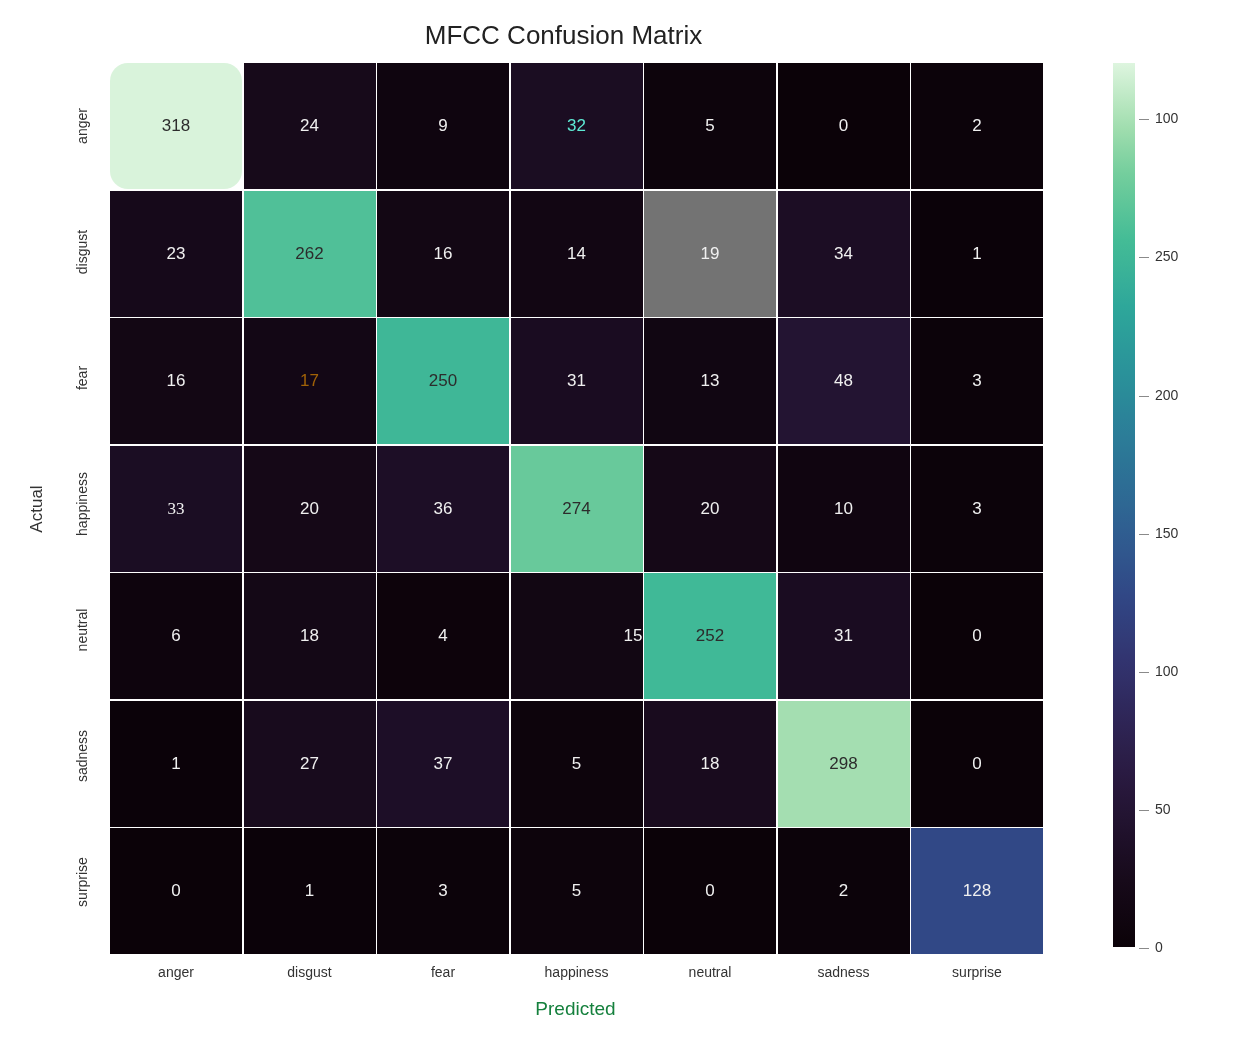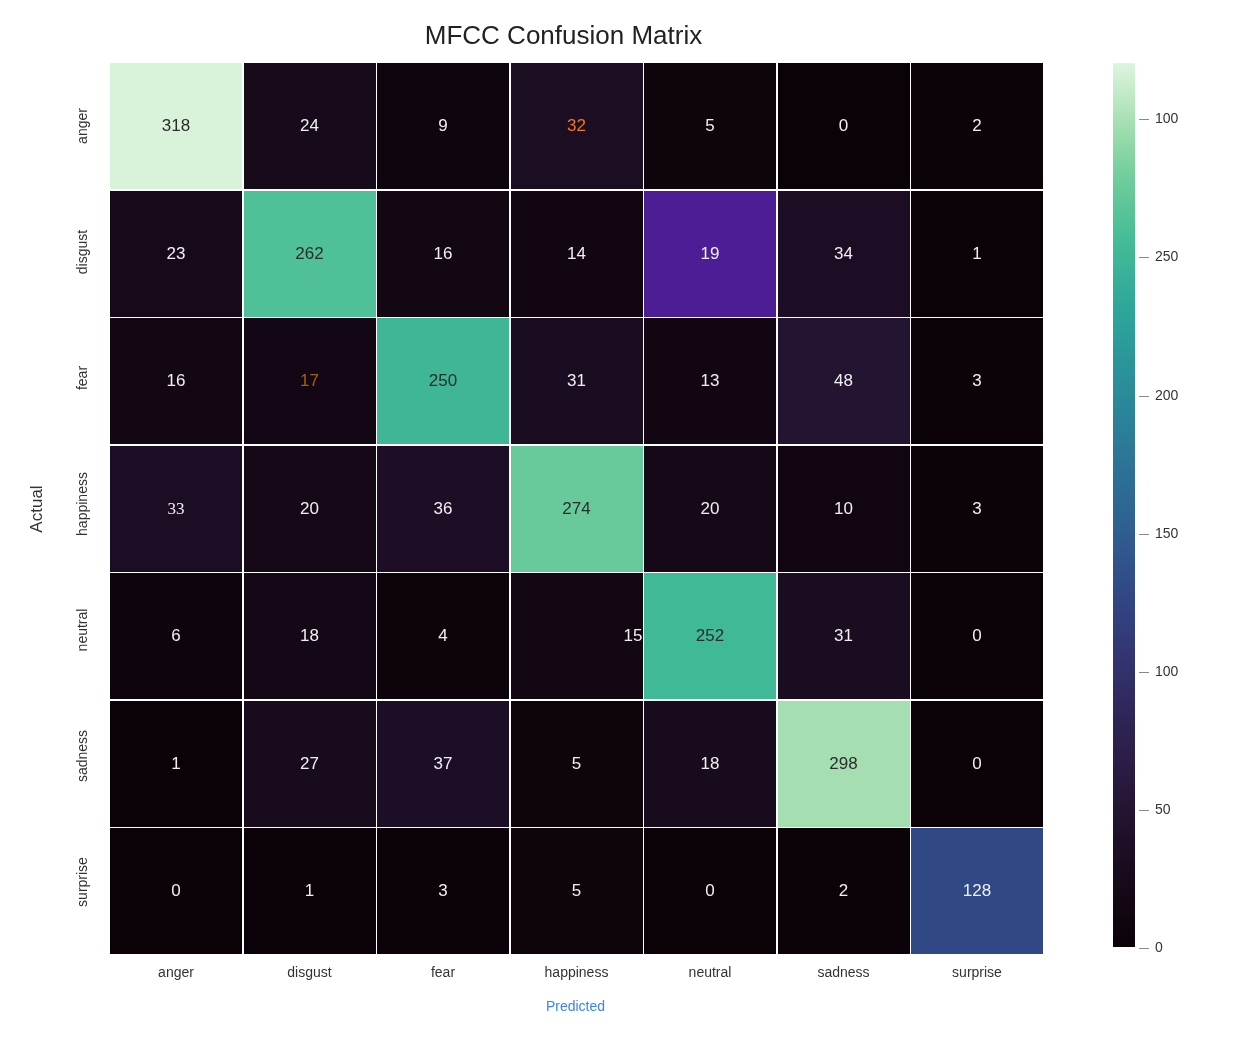--- a/index.html
+++ b/index.html
@@ -76,22 +76,22 @@
     margin-left: 90px;
   }
   .xtick {
     text-align: center;
     font-size: 14px;
     color: #333;
     padding-top: 10px;
   }
   .xlabel {
     text-align: center;
-    font-size: 14px;
-    color: #3b82f6;
+    font-size: 19px;
+    color: #15803d;
     margin-top: 18px;
     margin-left: 90px;
     width: 931px;
   }
   .colorbar-gap {
     width: 50px;
   }
   .colorbar-wrap {
     display: flex;
     align-items: stretch;
@@ -155,30 +155,30 @@
         </div>
         <div class="ytick">
           <span>sadness</span>
         </div>
         <div class="ytick">
           <span>surprise</span>
         </div>
       </div>
 
     <div class="grid" id="heatgrid">
-        <div class="cell" style="background: rgb(217, 243, 219); color: rgb(44, 44, 44);">
+        <div class="cell" style="background: rgb(217, 243, 219); color: rgb(44, 44, 44); border-radius: 18px;">
           <span>318</span>
         </div>
         <div class="cell" style="background: rgb(23, 10, 26); color: rgb(240, 240, 240);">
           <span>24</span>
         </div>
         <div class="cell" style="background: rgb(15, 5, 15); color: rgb(240, 240, 240);">
           <span>9</span>
         </div>
-        <div class="cell" style="background: rgb(27, 13, 34); color: #f97316;">
+        <div class="cell" style="background: rgb(27, 13, 34); color: #5eead4;">
           <span>32</span>
         </div>
         <div class="cell" style="background: rgb(13, 4, 12); color: rgb(240, 240, 240);">
           <span>5</span>
         </div>
         <div class="cell" style="background: rgb(11, 2, 8); color: rgb(240, 240, 240);">
           <span>0</span>
         </div>
         <div class="cell" style="background: rgb(12, 3, 10); color: rgb(240, 240, 240);">
           <span>2</span>
@@ -188,21 +188,21 @@
         </div>
         <div class="cell" style="background: rgb(80, 192, 152); color: rgb(44, 44, 44);">
           <span>262</span>
         </div>
         <div class="cell" style="background: rgb(19, 7, 20); color: rgb(240, 240, 240);">
           <span>16</span>
         </div>
         <div class="cell" style="background: rgb(18, 6, 19); color: rgb(240, 240, 240);">
           <span>14</span>
         </div>
-        <div class="cell" style="background: #4c1d95; color: rgb(240, 240, 240); justify-content: center;">
+        <div class="cell" style="background: #737373; color: rgb(240, 240, 240); justify-content: center;">
           <span>19</span>
         </div>
         <div class="cell" style="background: rgb(28, 13, 36); color: rgb(240, 240, 240);">
           <span>34</span>
         </div>
         <div class="cell" style="background: rgb(11, 2, 9); color: rgb(240, 240, 240);">
           <span>1</span>
         </div>
         <div class="cell" style="background: rgb(19, 7, 20); color: rgb(240, 240, 240);">
           <span>16</span>

